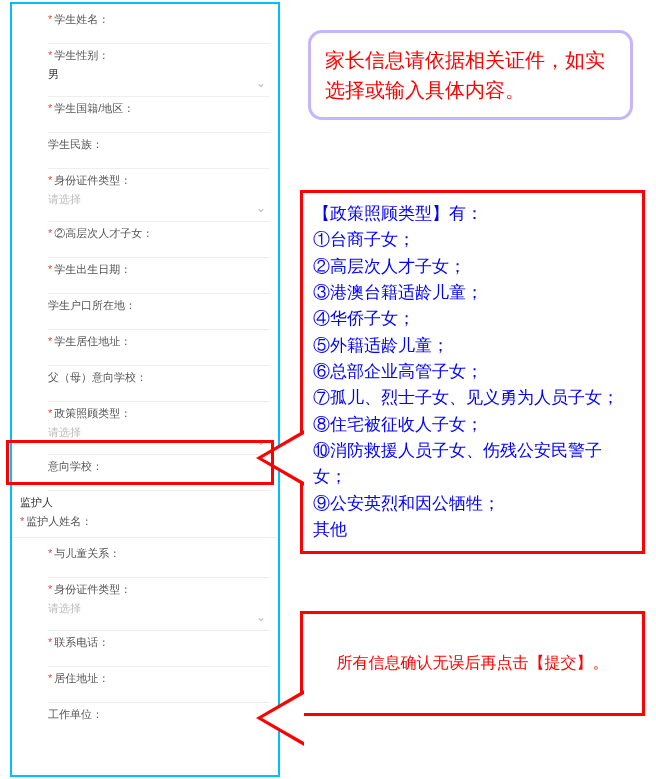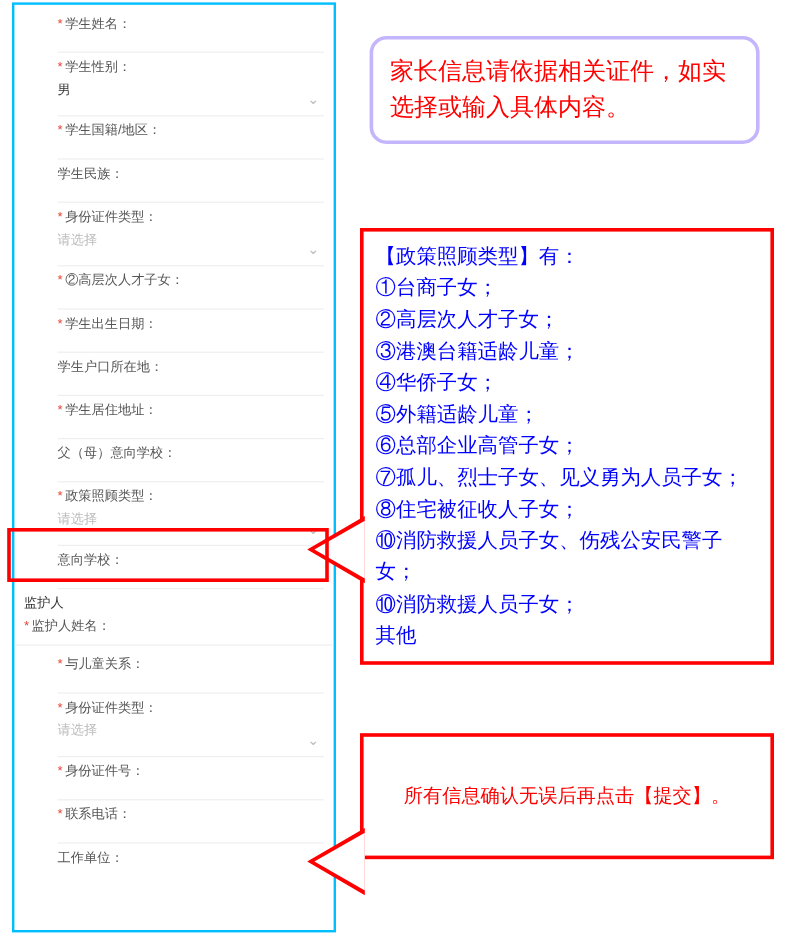--- a/index.html
+++ b/index.html
@@ -179,24 +179,24 @@
   <div class="form-body">
     <div class="field">
       <span class="lbl"><span class="req">*</span><span>与儿童关系：</span></span>
     </div>
     <div class="field">
       <span class="lbl"><span class="req">*</span><span>身份证件类型：</span></span>
       <span class="sel">请选择</span>
       <span class="chev">⌄</span>
     </div>
     <div class="field">
-      <span class="lbl"><span class="req">*</span><span>身份证件号：</span></span>
-    </div>
-    <div class="field">
       <span class="lbl"><span class="req">*</span><span>联系电话：</span></span>
+    </div>
+    <div class="field">
+      <span class="lbl"><span class="req">*</span><span>居住地址：</span></span>
     </div>
     <div class="field" style="border-bottom:none">
       <span class="lbl"><span>工作单位：</span></span>
     </div>
   </div>
 
 </div>
 
 <div class="guardian-box"></div>
 
@@ -210,21 +210,21 @@
   <div>【政策照顾类型】有：</div>
   <div>①台商子女；</div>
   <div>②高层次人才子女；</div>
   <div>③港澳台籍适龄儿童；</div>
   <div>④华侨子女；</div>
   <div>⑤外籍适龄儿童；</div>
   <div>⑥总部企业高管子女；</div>
   <div>⑦孤儿、烈士子女、见义勇为人员子女；</div>
   <div>⑧住宅被征收人子女；</div>
   <div>⑩消防救援人员子女、伤残公安民警子女；</div>
-  <div>⑩消防救援人员子女；</div>
+  <div>⑨公安英烈和因公牺牲；</div>
   <div>其他</div>
 </div>
 
 <div class="bubble3-tail"></div>
 <div class="bubble3-tailb"></div>
 <div class="bubble3">
   <span>所有信息确认无误后再点击【提交】。</span>
 </div>
 
 </body></html>

